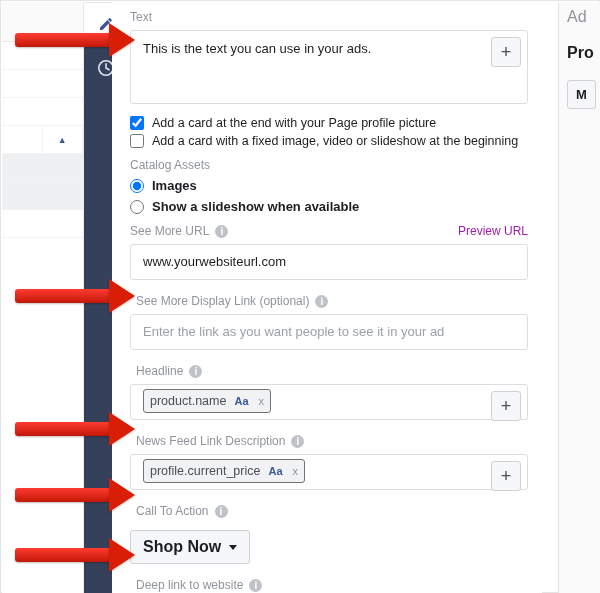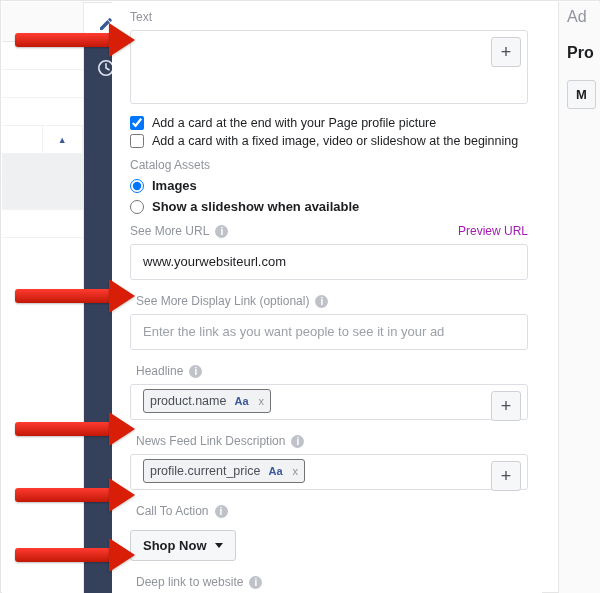--- a/index.html
+++ b/index.html
@@ -162,21 +162,21 @@
   }
   .token .aa { color:#3b5998; font-weight:600; font-size:11px; }
   .token .x { color:#8d949e; font-size:11px; cursor:pointer; padding-left:2px;}
 
   .cta-btn {
     display:inline-flex; align-items:center; gap:8px;
     border:1px solid #cfd1d6;
     background:#f6f7f8;
     border-radius:3px;
     padding:7px 12px;
-    font-size:13px; font-weight:600;
+    font-size:16px; font-weight:600;
     color:#1c1e21;
     cursor:pointer;
     margin-top:6px;
   }
   .cta-btn .caret {
     width:0;height:0;border-left:4px solid transparent;border-right:4px solid transparent;border-top:5px solid #1c1e21;
   }
   .info-i {
     display:inline-flex; width:13px; height:13px; border-radius:50%;
     background:#bfc3c9; color:#fff; font-size:10px; font-weight:700;
@@ -256,20 +256,21 @@
           <path d="M9 4.8V9l3 1.8" stroke="#dfe3ee" stroke-width="1.6" fill="none" stroke-linecap="round"></path>
         </svg>
     </div>
     <div class="rest"></div>
   </div>
 
   <div class="main">
 
     <div class="section-label">Text</div>
     <div class="text-box">
+      <span>This is the text you can use in your ads.</span>
       <div class="plus-btn">+</div>
     </div>
 
     <div class="check-row">
       <input type="checkbox" checked="" style="">
       <span>Add a card at the end with your Page profile picture</span>
     </div>
     <div class="check-row">
       <input type="checkbox" style="">
       <span>Add a card with a fixed image, video or slideshow at the beginning</span>

